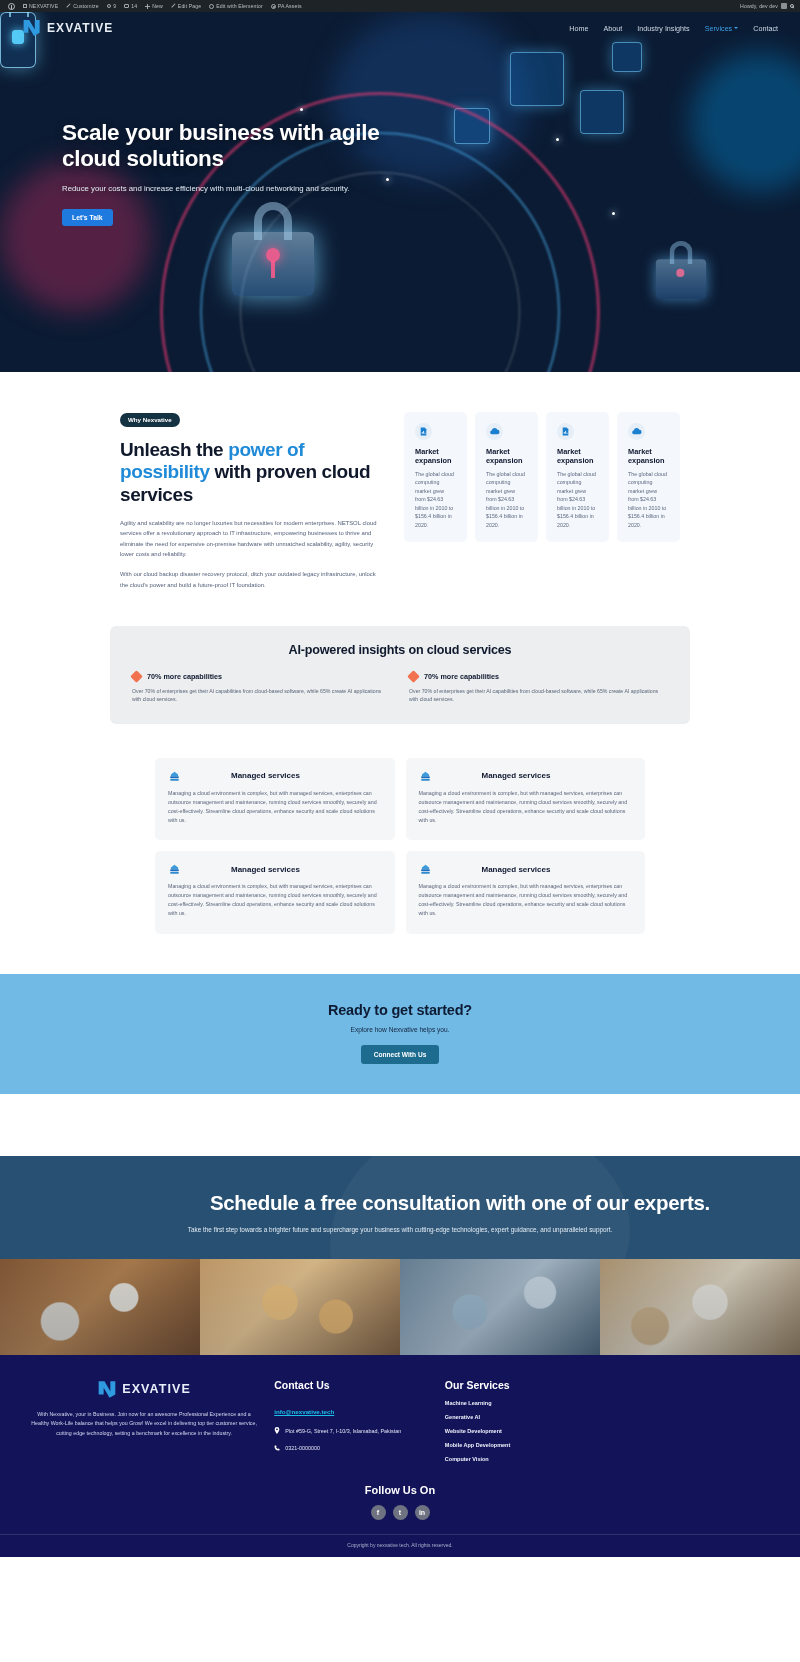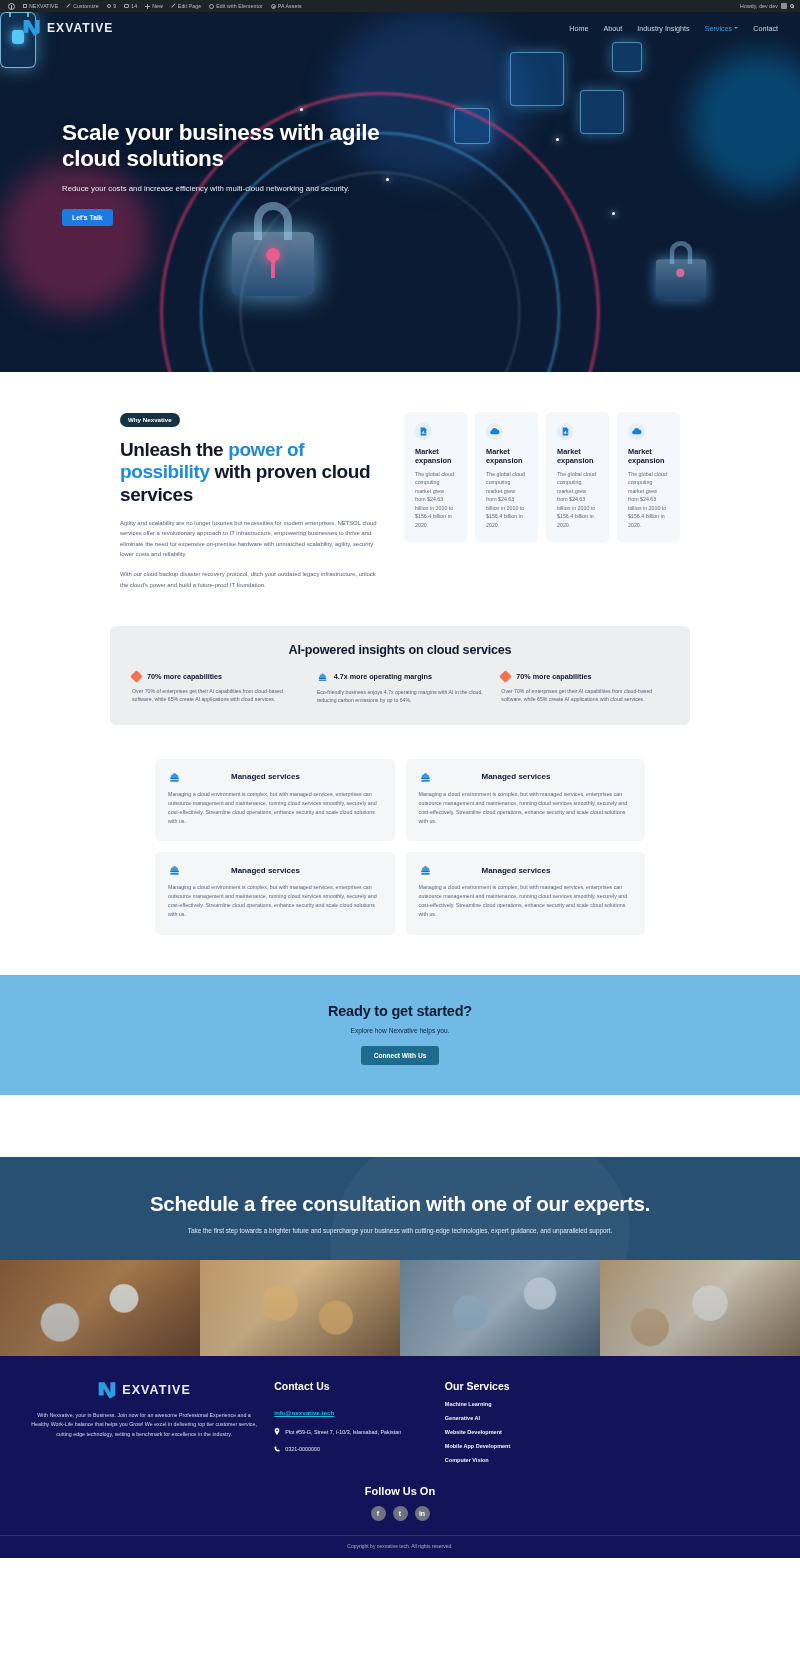--- a/index.html
+++ b/index.html
@@ -126,21 +126,21 @@
   .cta{background:#72bae6;padding:28px 0 30px;text-align:center;}
   .cta h3{font-size:14.5px;font-weight:700;color:#0d1b33;letter-spacing:-.2px;}
   .cta p{margin-top:8px;font-size:6.6px;color:#11243f;}
   .cta-btn{margin-top:12px;display:inline-block;background:#1d6b8e;color:#fff;border:none;font-size:6.6px;font-weight:600;padding:6px 13px;border-radius:3px;cursor:pointer;}
   .gapwhite{height:62px;background:#fff;}
 
   
   .consult{position:relative;background:#285072;padding:34px 0 0;overflow:hidden;}
   .consult:before{content:"";position:absolute;left:330px;top:-40px;width:300px;height:220px;border-radius:50% 50% 46% 54%/60% 52% 48% 40%;background:rgba(255,255,255,.045);}
   .consult-in{position:relative;z-index:2;width:620px;margin:0 auto;text-align:center;padding-bottom:24px;}
-  .consult h2{font-size:20.5px;line-height:1.22;font-weight:700;color:#fff;letter-spacing:-.3px;}
+  .consult h2{font-size:20.5px;line-height:1.22;font-weight:700;color:#fff;letter-spacing:-.3px;text-align:right;}
   .consult p{margin-top:10px;font-size:6.4px;color:#e2ecf5;line-height:1.6;}
   .strip{display:flex;height:96px;width:100%;}
   .strip .ph{flex:1;position:relative;overflow:hidden;}
   .ph1{background:
       radial-gradient(circle at 30% 65%, #d8d2c6 0 12%, transparent 13%),
       radial-gradient(circle at 62% 40%, #e8e2d6 0 10%, transparent 11%),
       linear-gradient(135deg,#8a5a33 0%,#b5814c 45%,#6d4524 100%);}
   .ph2{background:
       radial-gradient(circle at 40% 45%, #f0c27a 0 13%, transparent 14%),
       radial-gradient(circle at 68% 60%, #e3b26a 0 11%, transparent 12%),
@@ -344,33 +344,20 @@
       <div class="ins-row">
         <div class="ins-col">
           <div class="ins-head">
               <span class="dia"></span>
               <h5>70% more capabilities</h5>
             </div>
           <p>Over 70% of enterprises get their AI capabilities from cloud-based software, while 65% create AI applications with cloud services.</p>
         </div>
         <div class="ins-col">
           <div class="ins-head">
-              <span>
-                <svg width="11" height="10" viewBox="0 0 18 16">
-                  <path d="M4 6 9 2l5 4v2H4z" fill="#3d9bdc"></path>
-                  <rect x="3" y="8.5" width="12" height="2.6" rx="1" fill="#1b6fbf"></rect>
-                  <rect x="3" y="12" width="12" height="2.6" rx="1" fill="#2f8ad0"></rect>
-                </svg>
-              </span>
-              <h5>4.7x more operating margins</h5>
-            </div>
-          <p>Eco-friendly business enjoys 4.7x operating margins with AI in the cloud, reducing carbon emissions by up to 64%.</p>
-        </div>
-        <div class="ins-col">
-          <div class="ins-head">
               <span class="dia"></span>
               <h5>70% more capabilities</h5>
             </div>
           <p>Over 70% of enterprises get their AI capabilities from cloud-based software, while 65% create AI applications with cloud services.</p>
         </div>
       </div>
     </div>
   </section>
 
   <section class="managed">

